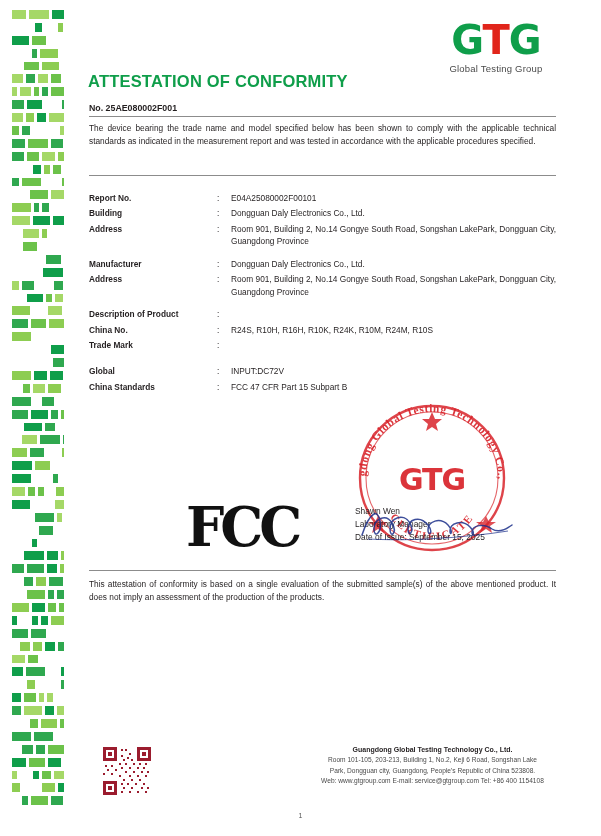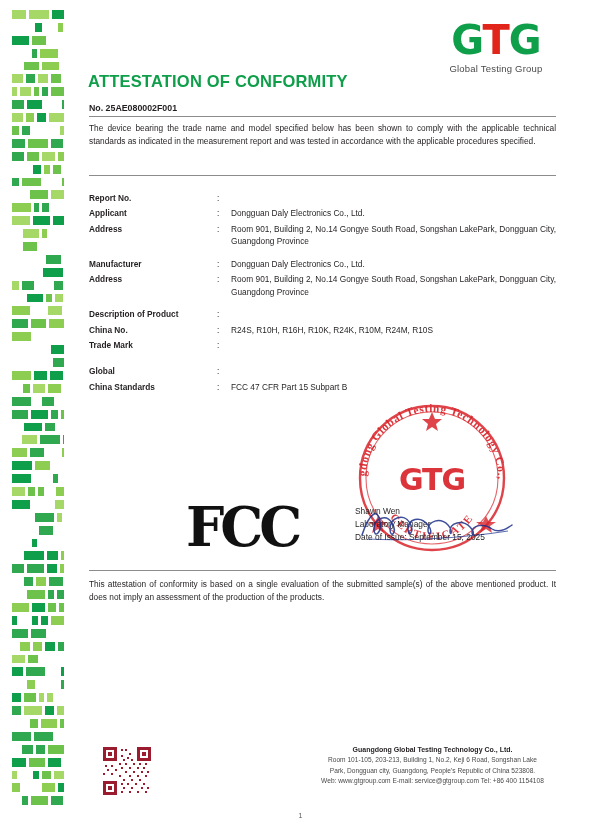--- a/index.html
+++ b/index.html
@@ -638,24 +638,25 @@
 <div id="doc-number">No. 25AE080002F001</div>
 <div id="rule-top"></div>
 <div id="intro">The device bearing the trade name and model specified below has been shown to comply with the applicable technical standards as indicated in the measurement report and was tested in accordance with the applicable procedures specified.</div>
 <div id="rule-mid"></div>
 
 <div id="fields">
 
   <div class="f-row">
     <div class="f-label">Report No.</div>
     <div class="f-colon">:</div>
-  </div>
-
-  <div class="f-row">
-    <div class="f-label">Applicant</div>
+    <div class="f-value">E04A25080002F00101</div>
+  </div>
+
+  <div class="f-row">
+    <div class="f-label">Building</div>
     <div class="f-colon">:</div>
     <div class="f-value">Dongguan Daly Electronics Co., Ltd.</div>
   </div>
 
   <div class="f-row">
     <div class="f-label">Address</div>
     <div class="f-colon">:</div>
     <div class="f-value">Room 901, Building 2, No.14 Gongye South Road, Songshan LakePark, Dongguan City, Guangdong Province</div>
   </div>
 
@@ -689,20 +690,21 @@
   <div class="f-row">
     <div class="f-label">Trade Mark</div>
     <div class="f-colon">:</div>
   </div>
 
   <div class="gap-md"></div>
 
   <div class="f-row">
     <div class="f-label">Global</div>
     <div class="f-colon">:</div>
+    <div class="f-value">INPUT:DC72V</div>
   </div>
 
   <div class="f-row">
     <div class="f-label">China Standards</div>
     <div class="f-colon">:</div>
     <div class="f-value">FCC 47 CFR Part 15 Subpart B</div>
   </div>
 
 </div>
 

